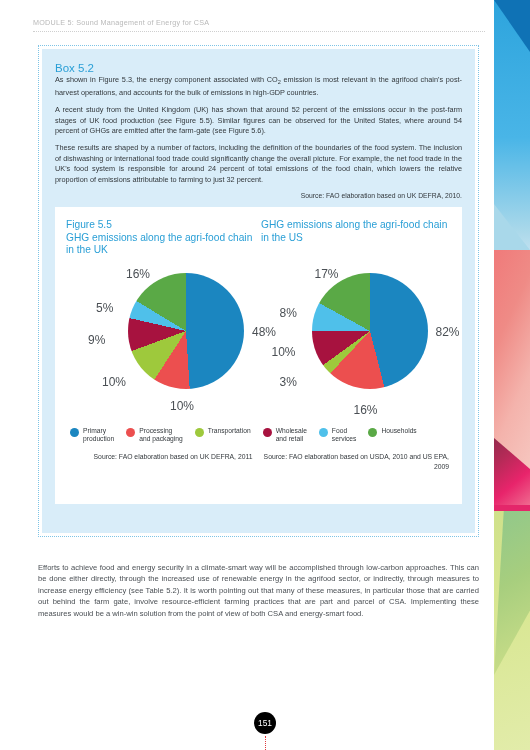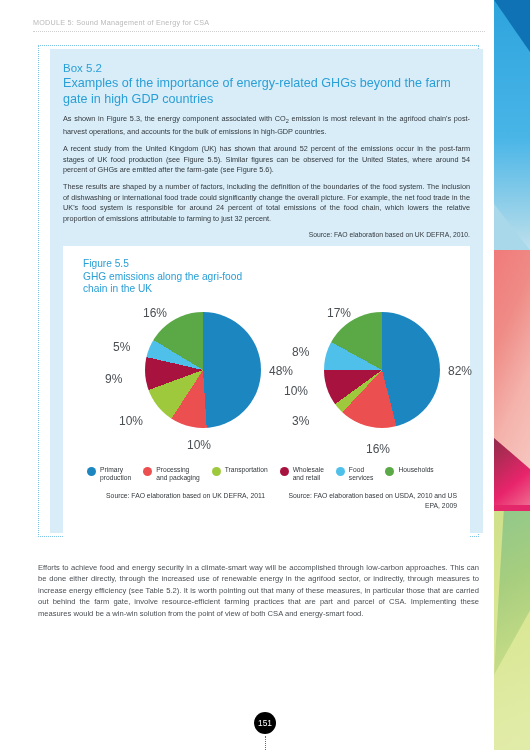--- a/index.html
+++ b/index.html
@@ -86,21 +86,20 @@
     box-sizing: border-box;
     padding: 3px;
   }
   .box-inner {
     background: #d9edf9;
     width: 100%;
     height: 100%;
     box-sizing: border-box;
     padding: 12px 13px 10px 13px;
     position: relative;
-    margin-left: 8px;
   }
   .box-title-small {
     color: #2a9fd6;
     font-size: 11.5px;
     line-height: 14px;
   }
   .box-title-big {
     color: #2a9fd6;
     font-size: 12.6px;
     line-height: 15.5px;
@@ -121,21 +120,21 @@
     text-align: right;
     margin-top: 5px;
     margin-bottom: 8px;
   }
 
   
   .fig-panel {
     background: #ffffff;
     width: 100%;
     box-sizing: border-box;
-    padding: 12px 13px 10px 20px;
+    padding: 12px 13px 10px 11px;
     position: relative;
     height: 297px;
   }
   .fig-titles { display: flex; }
   .fig-title-col { width: 50%; }
   .fig-title-col.right { padding-left: 7px; }
   .fig-num {
     color: #2a9fd6;
     font-size: 10.2px;
     line-height: 12.6px;
@@ -246,37 +245,37 @@
 
 <div class="page-header">
   <div class="hdr-text">MODULE 5: Sound Management of Energy for CSA</div>
   <div class="hdr-rule"></div>
 </div>
 
 <div class="box">
   <div class="box-inner">
 
     <div class="box-title-small">Box 5.2</div>
-    <div class="box-title-big">Examples of the importance of energy-related GHGs beyond the farm gate in high GDP countries</div>
 
     <p class="box-para"><span>As shown in Figure 5.3, the energy component associated with CO</span><sub>2</sub><span> emission is most relevant in the agrifood chain's post-harvest operations, and accounts for the bulk of emissions in high-GDP countries.</span></p>
 
     <p class="box-para">A recent study from the United Kingdom (UK) has shown that around 52 percent of the emissions occur in the post-farm stages of UK food production (see Figure 5.5). Similar figures can be observed for the United States, where around 54 percent of GHGs are emitted after the farm-gate (see Figure 5.6).</p>
     <p class="box-para">These results are shaped by a number of factors, including the definition of the boundaries of the food system. The inclusion of dishwashing or international food trade could significantly change the overall picture. For example, the net food trade in the UK's food system is responsible for around 24 percent of total emissions of the food chain, which lowers the relative proportion of emissions attributable to farming to just 32 percent.</p>
 
     <div class="box-source">Source: FAO elaboration based on UK DEFRA, 2010.</div>
 
     <div class="fig-panel">
 
       <div class="fig-titles">
         <div class="fig-title-col">
           <div class="fig-num">Figure 5.5</div>
           <div class="fig-name">GHG emissions along the agri-food chain in the UK</div>
         </div>
         <div class="fig-title-col right">
+          <div class="fig-name">GHG emissions along the agri-food chain in the US</div>
         </div>
       </div>
 
       <div class="charts-row">
         <div class="chart-cell">
           <div class="pie pie-uk" id="pie-uk" style="background: conic-gradient(rgb(27, 134, 192) 0deg, rgb(27, 134, 192) 176.327deg, rgb(236, 79, 79) 176.327deg, rgb(236, 79, 79) 213.061deg, rgb(158, 201, 60) 213.061deg, rgb(158, 201, 60) 249.796deg, rgb(167, 18, 63) 249.796deg, rgb(167, 18, 63) 282.857deg, rgb(79, 192, 234) 282.857deg, rgb(79, 192, 234) 301.224deg, rgb(90, 169, 70) 301.224deg, rgb(90, 169, 70) 360deg);"></div>
           <div id="pct-uk">
               <div class="pct" style="left: 186px; top: 62px;">48%</div>
               <div class="pct" style="left: 104px; top: 136px;">10%</div>
               <div class="pct" style="left: 36px; top: 112px;">10%</div>

